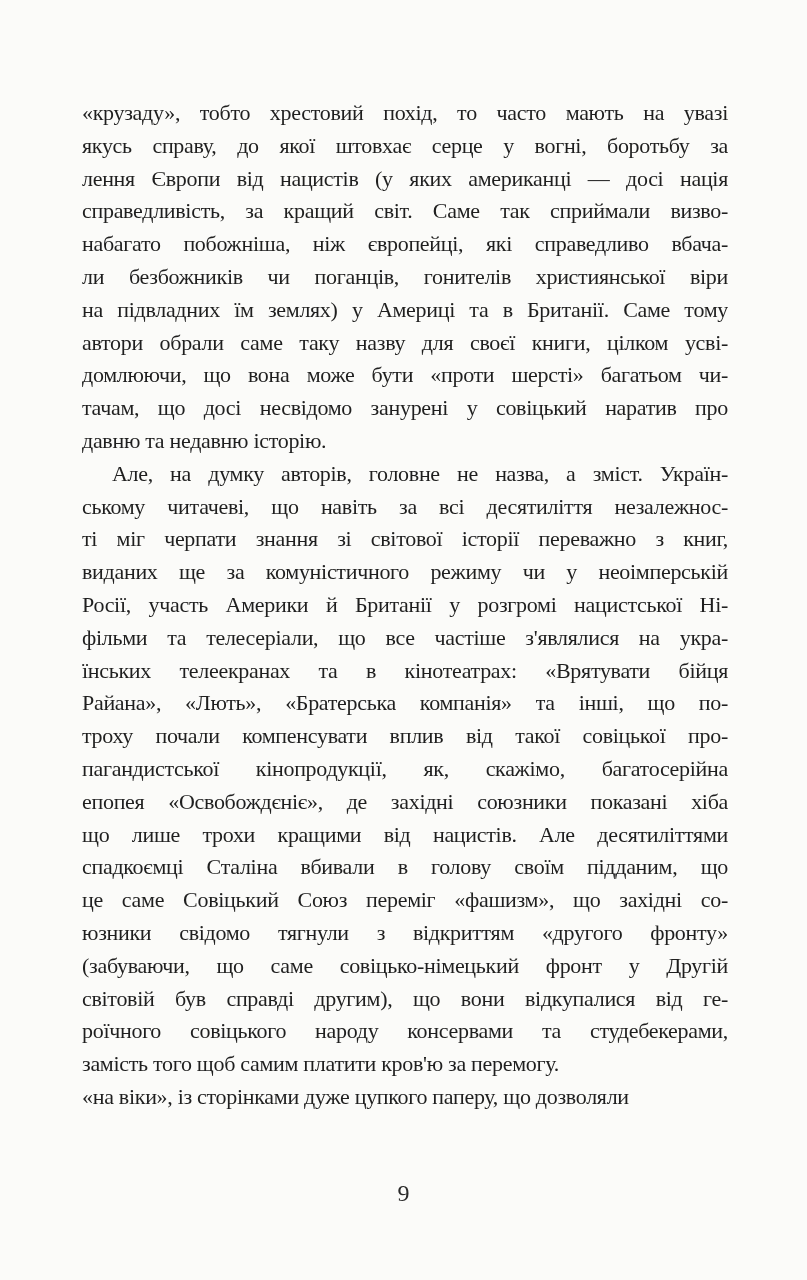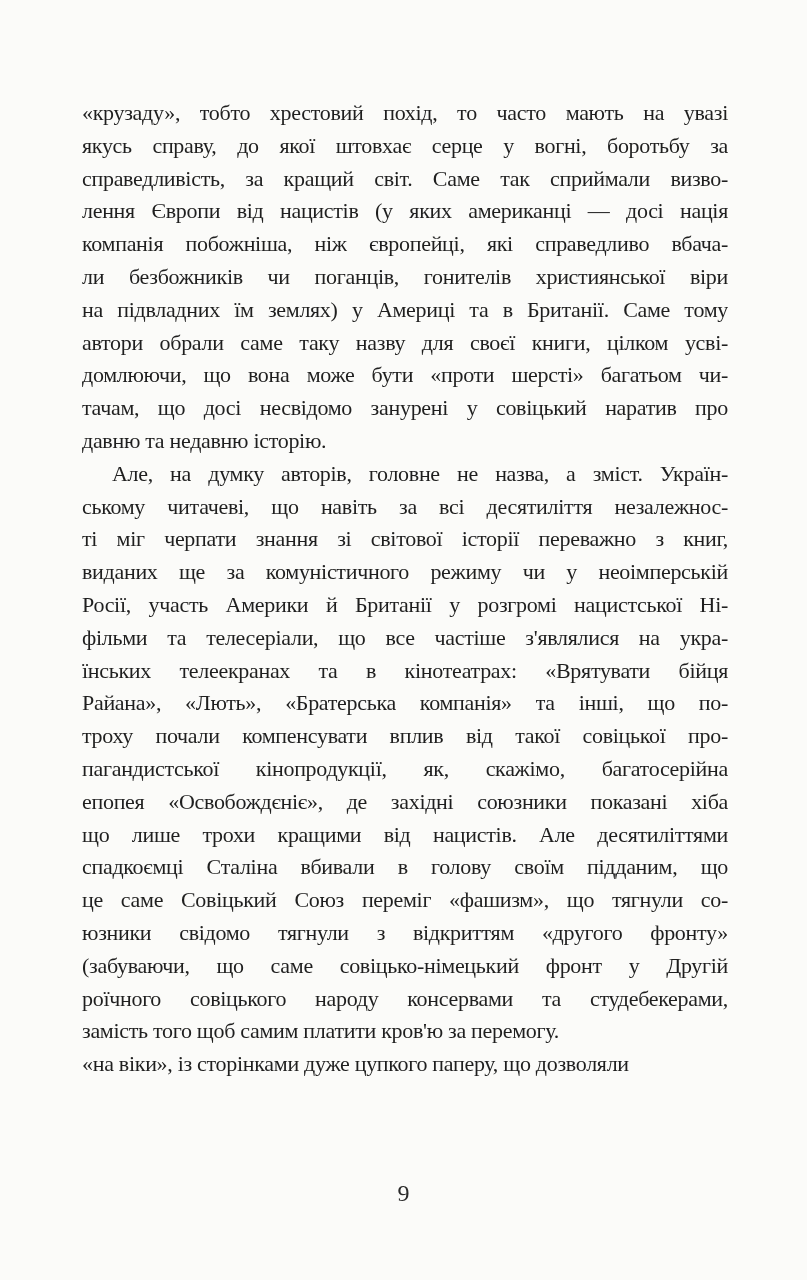--- a/index.html
+++ b/index.html
@@ -58,23 +58,23 @@
   }
 </style>
 </head>
 <body>
 
 <div class="book-page">
   <div class="text-block" id="text-block">
       <div class="paragraph">
         <div class="text-line">«крузаду», тобто хрестовий похід, то часто мають на увазі</div>
         <div class="text-line">якусь справу, до якої штовхає серце у вогні, боротьбу за</div>
+        <div class="text-line">лення Європи від нацистів (у яких американці — досі нація</div>
         <div class="text-line">справедливість, за кращий світ. Саме так сприймали визво-</div>
-        <div class="text-line">лення Європи від нацистів (у яких американці — досі нація</div>
-        <div class="text-line">компанія побожніша, ніж європейці, які справедливо вбача-</div>
+        <div class="text-line">набагато побожніша, ніж європейці, які справедливо вбача-</div>
         <div class="text-line">ли безбожників чи поганців, гонителів християнської віри</div>
         <div class="text-line">на підвладних їм землях) у Америці та в Британії. Саме тому</div>
         <div class="text-line">автори обрали саме таку назву для своєї книги, цілком усві-</div>
         <div class="text-line">домлюючи, що вона може бути «проти шерсті» багатьом чи-</div>
         <div class="text-line">тачам, що досі несвідомо занурені у совіцький наратив про</div>
         <div class="text-line last">давню та недавню історію.</div>
       </div>
       <div class="paragraph">
         <div class="text-line indent">Але, на думку авторів, головне не назва, а зміст. Україн-</div>
         <div class="text-line">ському читачеві, що навіть за всі десятиліття незалежнос-</div>
@@ -82,23 +82,24 @@
         <div class="text-line">виданих ще за комуністичного режиму чи у неоімперській</div>
         <div class="text-line">Росії, участь Америки й Британії у розгромі нацистської Ні-</div>
         <div class="text-line">фільми та телесеріали, що все частіше з'являлися на укра-</div>
         <div class="text-line">їнських телеекранах та в кінотеатрах: «Врятувати бійця</div>
         <div class="text-line">Райана», «Лють», «Братерська компанія» та інші, що по-</div>
         <div class="text-line">троху почали компенсувати вплив від такої совіцької про-</div>
         <div class="text-line">пагандистської кінопродукції, як, скажімо, багатосерійна</div>
         <div class="text-line">епопея «Освобождєніє», де західні союзники показані хіба</div>
         <div class="text-line">що лише трохи кращими від нацистів. Але десятиліттями</div>
         <div class="text-line">спадкоємці Сталіна вбивали в голову своїм підданим, що</div>
-        <div class="text-line">це саме Совіцький Союз переміг «фашизм», що тягнули со-</div>
+        <div class="text-line">це саме Совіцький Союз переміг «фашизм», що західні со-</div>
         <div class="text-line">юзники свідомо тягнули з відкриттям «другого фронту»</div>
         <div class="text-line">(забуваючи, що саме совіцько-німецький фронт у Другій</div>
+        <div class="text-line">світовій був справді другим), що вони відкупалися від ге-</div>
         <div class="text-line">роїчного совіцького народу консервами та студебекерами,</div>
         <div class="text-line last">замість того щоб самим платити кров'ю за перемогу.</div>
       </div>
       <div class="paragraph">
         <div class="text-line last">«на віки», із сторінками дуже цупкого паперу, що дозволяли</div>
       </div>
     </div>
   <div class="page-number">9</div>
 </div>
 

